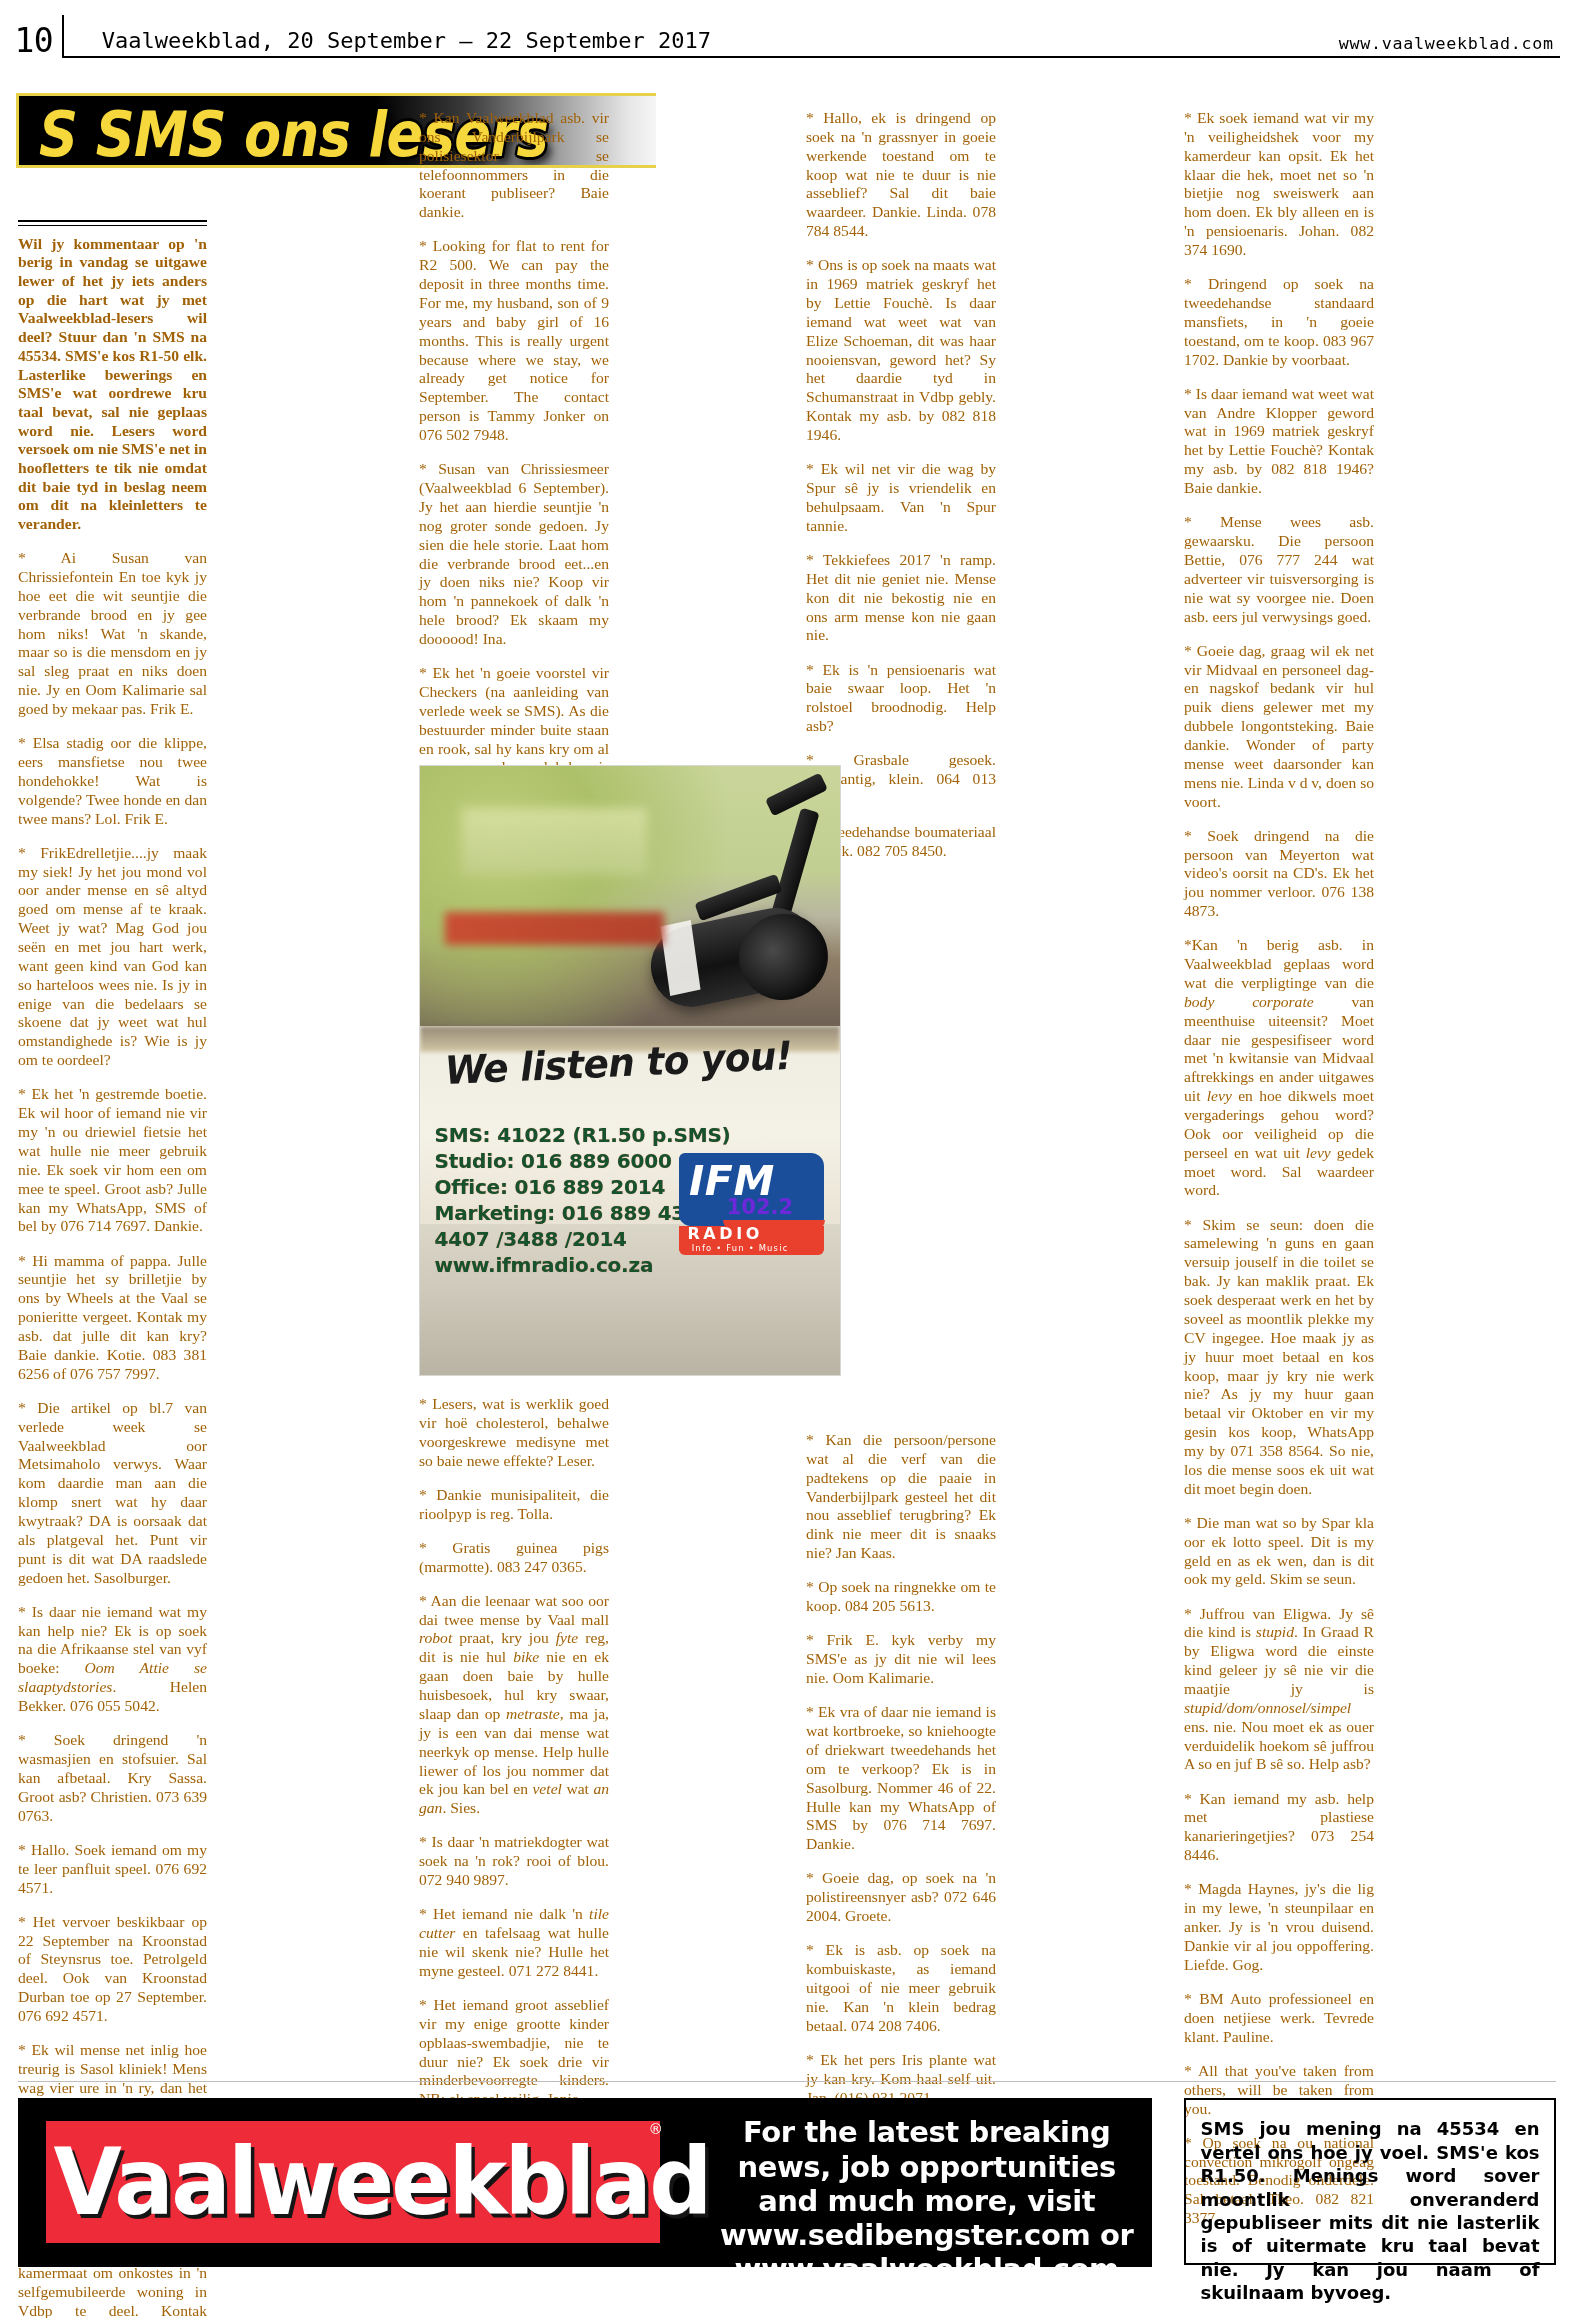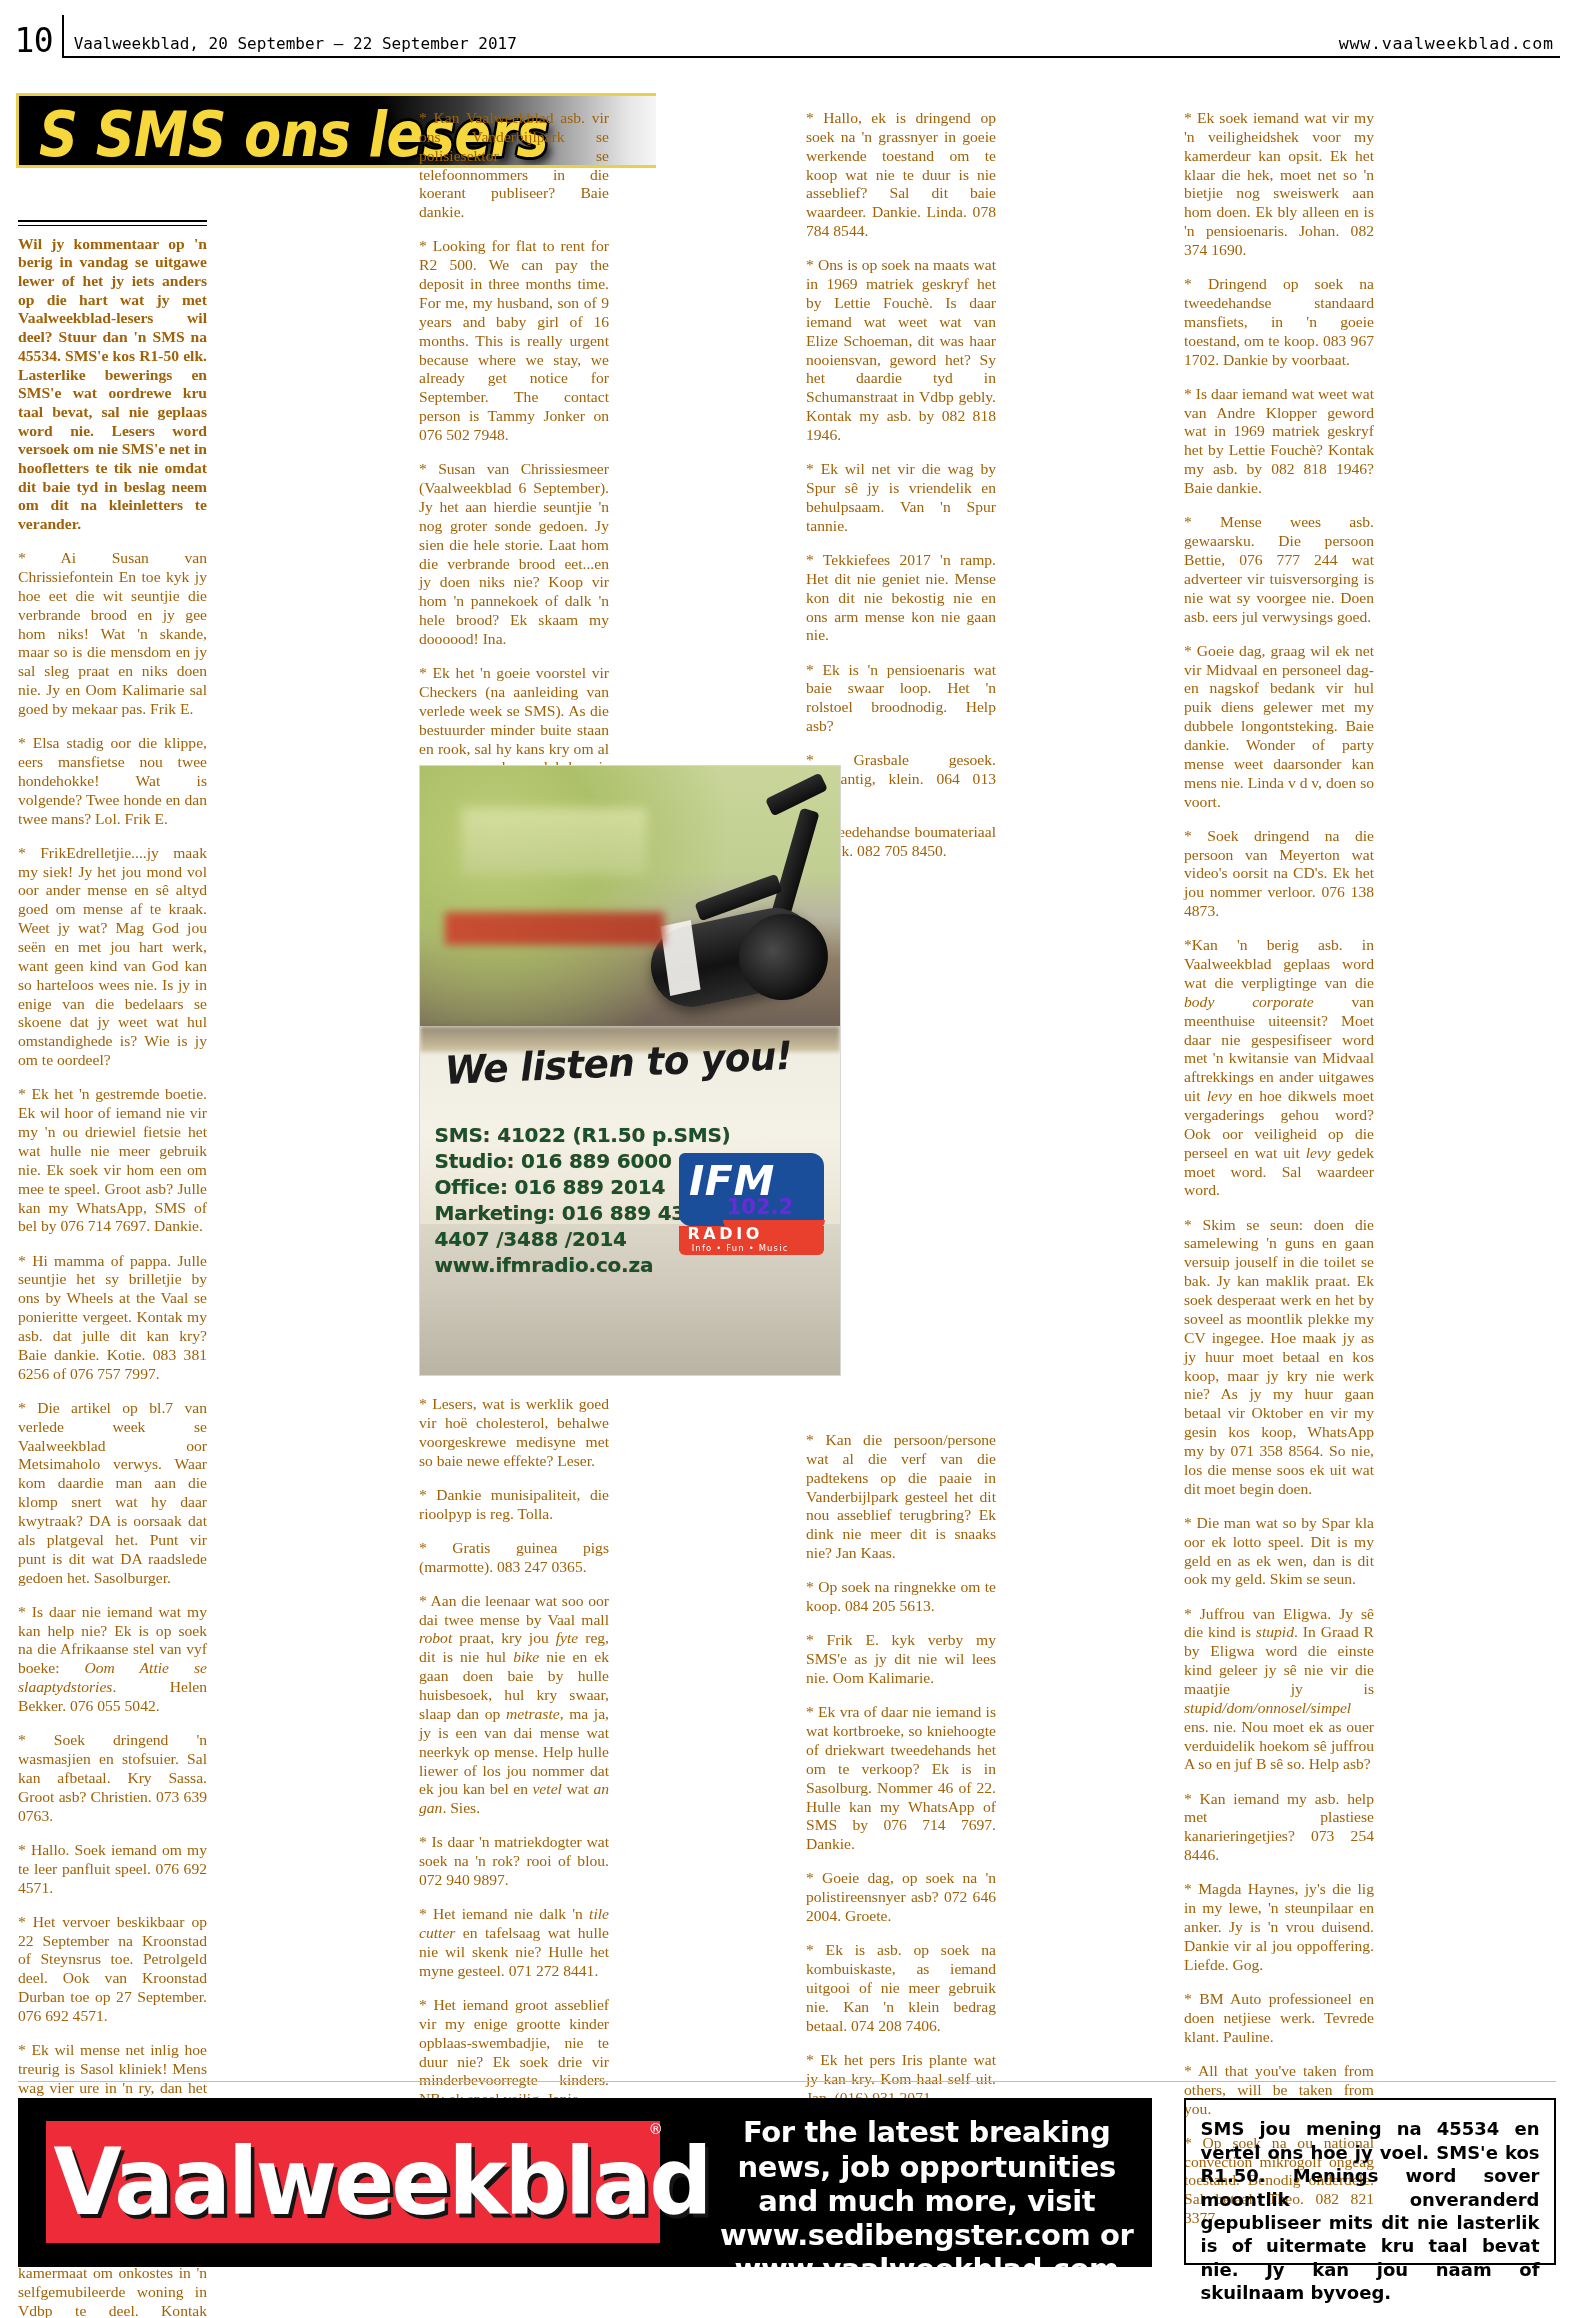--- a/index.html
+++ b/index.html
@@ -39,22 +39,23 @@
     border-left: 2.2px solid #000;
     border-bottom: 2.2px solid #000;
     display: flex;
     align-items: flex-end;
     justify-content: space-between;
     padding: 0 5.8px 2.9px 10.2px;
     height: 38px;
   }
   .header-edition {
     font-family: "DejaVu Sans Mono", monospace;
-    font-size: 16px;
+    font-size: 22px;
     letter-spacing: 0px;
+    margin-left: 28px;
   }
   .header-site {
     font-family: "DejaVu Sans Mono", monospace;
     font-size: 16.7px;
     letter-spacing: 0.7px;
   }
 
   
   .masthead {
     position: absolute;

